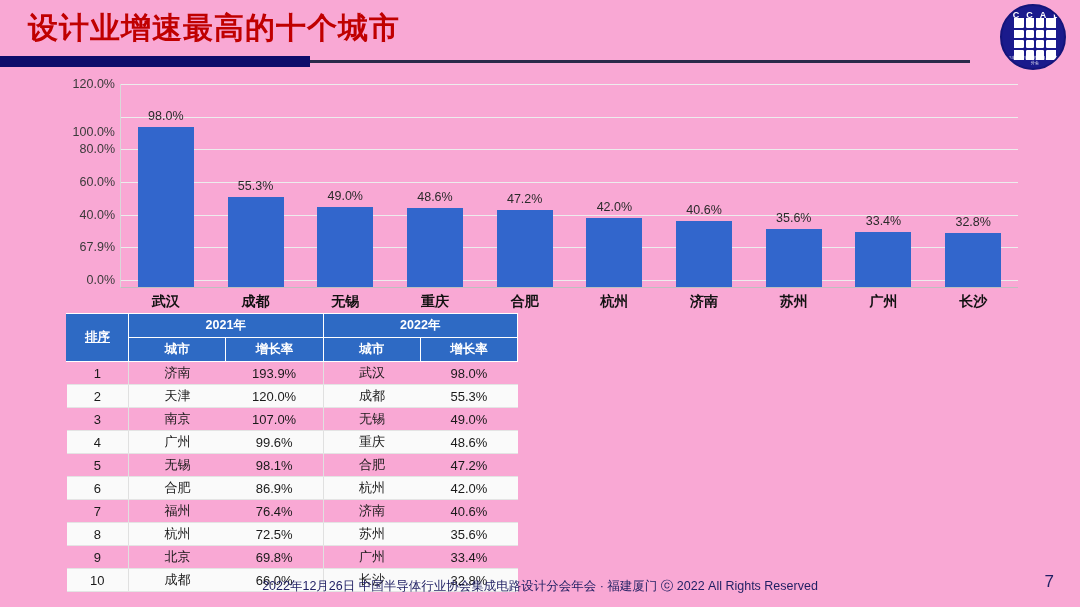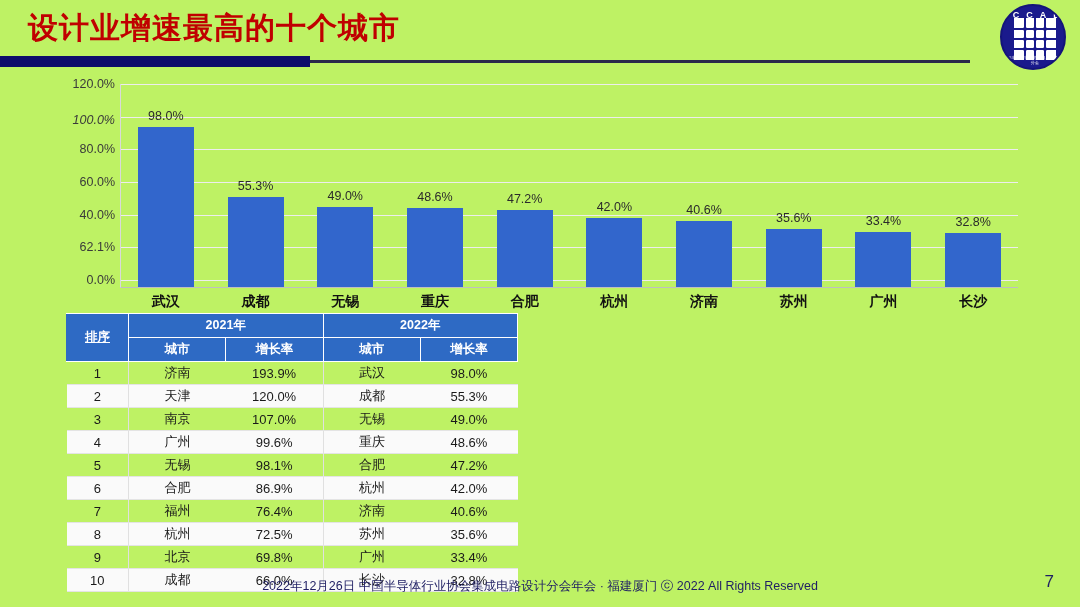--- a/index.html
+++ b/index.html
@@ -2,21 +2,21 @@
 <html><head>
 <meta charset="utf-8">
 <style>
   * { box-sizing: border-box; margin: 0; padding: 0; }
   html, body {
     width: 1080px; height: 607px;
     background: #ffffff;
     font-family: "Liberation Sans", "DejaVu Sans", sans-serif;
     overflow: hidden;
   }
-  .slide { position: relative; width: 1080px; height: 607px; background: #bef264; }
+  .slide { position: relative; width: 1080px; height: 607px; background: #f9a8d4; }
 
   
   .title {
     position: absolute; left: 28px; top: 8px;
     font-size: 30px; font-weight: bold; color: #C00000;
     letter-spacing: 1px; white-space: nowrap;
   }
   .rule-thick {
     position: absolute; left: 0px; top: 56px;
     width: 310px; height: 11px; background: #0D0D6B;
@@ -148,29 +148,29 @@
     </div>
     <div class="arc-text-bottom">中国半导体行业协会集成电路设计分会</div>
   </div>
 
   <div class="chart">
     <div class="plot" id="plot">
       <div id="gridlines">
           <div class="gridline" style="top: 0px;"></div>
           <div class="ytick" style="top: 0px;">120.0%</div>
           <div class="gridline" style="top: 32.6667px;"></div>
-          <div class="ytick" style="top: 36px; font-style: italic;">100.0%</div>
+          <div class="ytick" style="top: 48px;">100.0%</div>
           <div class="gridline" style="top: 65.3333px;"></div>
           <div class="ytick" style="top: 65.3333px;">80.0%</div>
           <div class="gridline" style="top: 98px;"></div>
           <div class="ytick" style="top: 98px;">60.0%</div>
           <div class="gridline" style="top: 130.667px;"></div>
           <div class="ytick" style="top: 130.667px;">40.0%</div>
           <div class="gridline" style="top: 163.333px;"></div>
-          <div class="ytick" style="top: 163.333px;">62.1%</div>
+          <div class="ytick" style="top: 163.333px;">67.9%</div>
           <div class="gridline" style="top: 196px;"></div>
           <div class="ytick" style="top: 196px;">0.0%</div>
         </div>
       <div class="bars" id="bars">
           <div class="barcell">
             <div class="bar" style="height: 160.067px; background: rgb(50, 102, 204);"></div>
             <div class="barlabel" style="bottom: 164.067px;">98.0%</div>
             <div class="xtick">武汉</div>
           </div>
           <div class="barcell">

